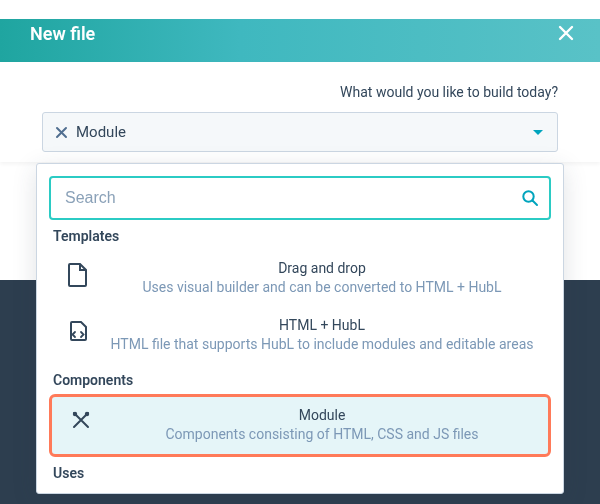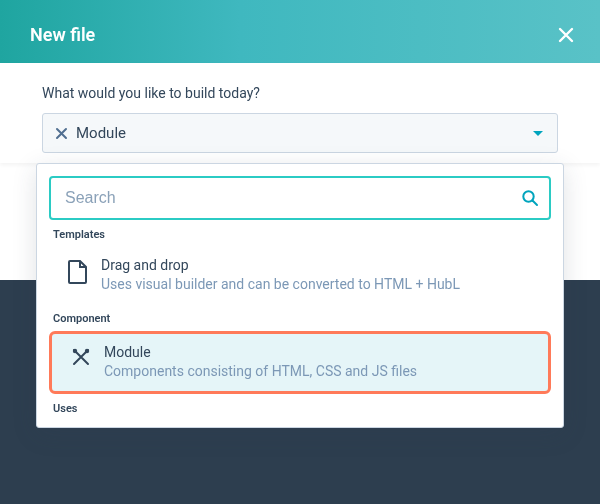--- a/index.html
+++ b/index.html
@@ -19,23 +19,24 @@
     bottom: 0;
     background: #2d3e4f;
     z-index: 0;
   }
   .modal-header {
     position: relative;
     z-index: 2;
     background: linear-gradient(90deg, #1fa5a0 0%, #3fb8bf 40%, #59c2c7 100%);
     color: #fff;
     display: flex;
-    align-items: flex-end;
+    align-items: flex-start;
     justify-content: space-between;
-    padding: 24px 24px 18px 30px;
+    padding: 4px 24px 18px 30px;
+    margin-top: 19px;
   }
   .modal-title {
     font-size: 18px;
     font-weight: 600;
   }
   .close-btn {
     cursor: pointer;
     display: flex;
     align-items: center;
   }
@@ -43,20 +44,21 @@
     position: relative;
     z-index: 2;
     background: #fff;
     padding: 22px 42px 10px 42px;
     box-shadow: 0 2px 4px rgba(0,0,0,0.05);
   }
   .prompt {
     font-size: 14px;
     color: #33475b;
     margin-bottom: 12px;
+    text-align: right;
   }
   .select-box {
     border: 1px solid #cbd6e2;
     border-radius: 3px;
     background: #f5f8fa;
     display: flex;
     align-items: center;
     padding: 10px 12px;
     cursor: pointer;
   }
@@ -104,31 +106,32 @@
   .search-input::placeholder { color: #8aa1b8; }
   .search-icon {
     position: absolute;
     right: 12px;
     top: 50%;
     transform: translateY(-50%);
     color: #00a4bd;
     display: flex;
   }
   .group-title {
-    font-size: 11px;
+    font-size: 14px;
     font-weight: 600;
     color: #33475b;
     margin: 8px 0 6px 4px;
   }
   .option {
     display: flex;
     align-items: flex-start;
     padding: 10px 8px 10px 14px;
     border-radius: 4px;
     cursor: pointer;
+    text-align: center;
   }
   .option .icon {
     width: 30px;
     color: #33475b;
     display: flex;
     justify-content: center;
     padding-top: 2px;
   }
   .option .text {
     flex: 1;
@@ -207,22 +210,34 @@
           <path d="M3 2 h10 l6 6 v15 a1 1 0 0 1 -1 1 h-15 a1 1 0 0 1 -1 -1 v-20 a1 1 0 0 1 1 -1 z" fill="none" stroke="#33475b" stroke-width="2"></path>
           <path d="M13 2 v6 h6" fill="none" stroke="#33475b" stroke-width="2"></path>
         </svg>
     </span>
     <div class="text">
       <div class="opt-title">Drag and drop</div>
       <div class="opt-desc">Uses visual builder and can be converted to HTML + HubL</div>
     </div>
   </div>
 
-
-  <div class="group-title">Component</div>
+  <div class="option">
+    <span class="icon">
+      <svg width="24" height="24" viewBox="0 0 24 24">
+          <path d="M6 3 h9 l5 5 v12 a1 1 0 0 1 -1 1 h-13 a1 1 0 0 1 -1 -1 v-16 a1 1 0 0 1 1 -1 z" fill="none" stroke="#33475b" stroke-width="2"></path>
+          <path d="M9 13 l-2.5 2.5 2.5 2.5 M15 13 l2.5 2.5 -2.5 2.5" fill="none" stroke="#33475b" stroke-width="1.8" stroke-linecap="round"></path>
+        </svg>
+    </span>
+    <div class="text">
+      <div class="opt-title">HTML + HubL</div>
+      <div class="opt-desc">HTML file that supports HubL to include modules and editable areas</div>
+    </div>
+  </div>
+
+  <div class="group-title">Components</div>
 
   <div class="option selected">
     <span class="icon">
       <svg width="22" height="22" viewBox="0 0 22 22">
           <path d="M4 18 L18 4 M4 4 L18 18" stroke="#33475b" stroke-width="2" stroke-linecap="round"></path>
           <circle cx="5" cy="5" r="2.2" fill="#33475b"></circle>
           <circle cx="17" cy="5" r="2.2" fill="#33475b"></circle>
         </svg>
     </span>
     <div class="text">

